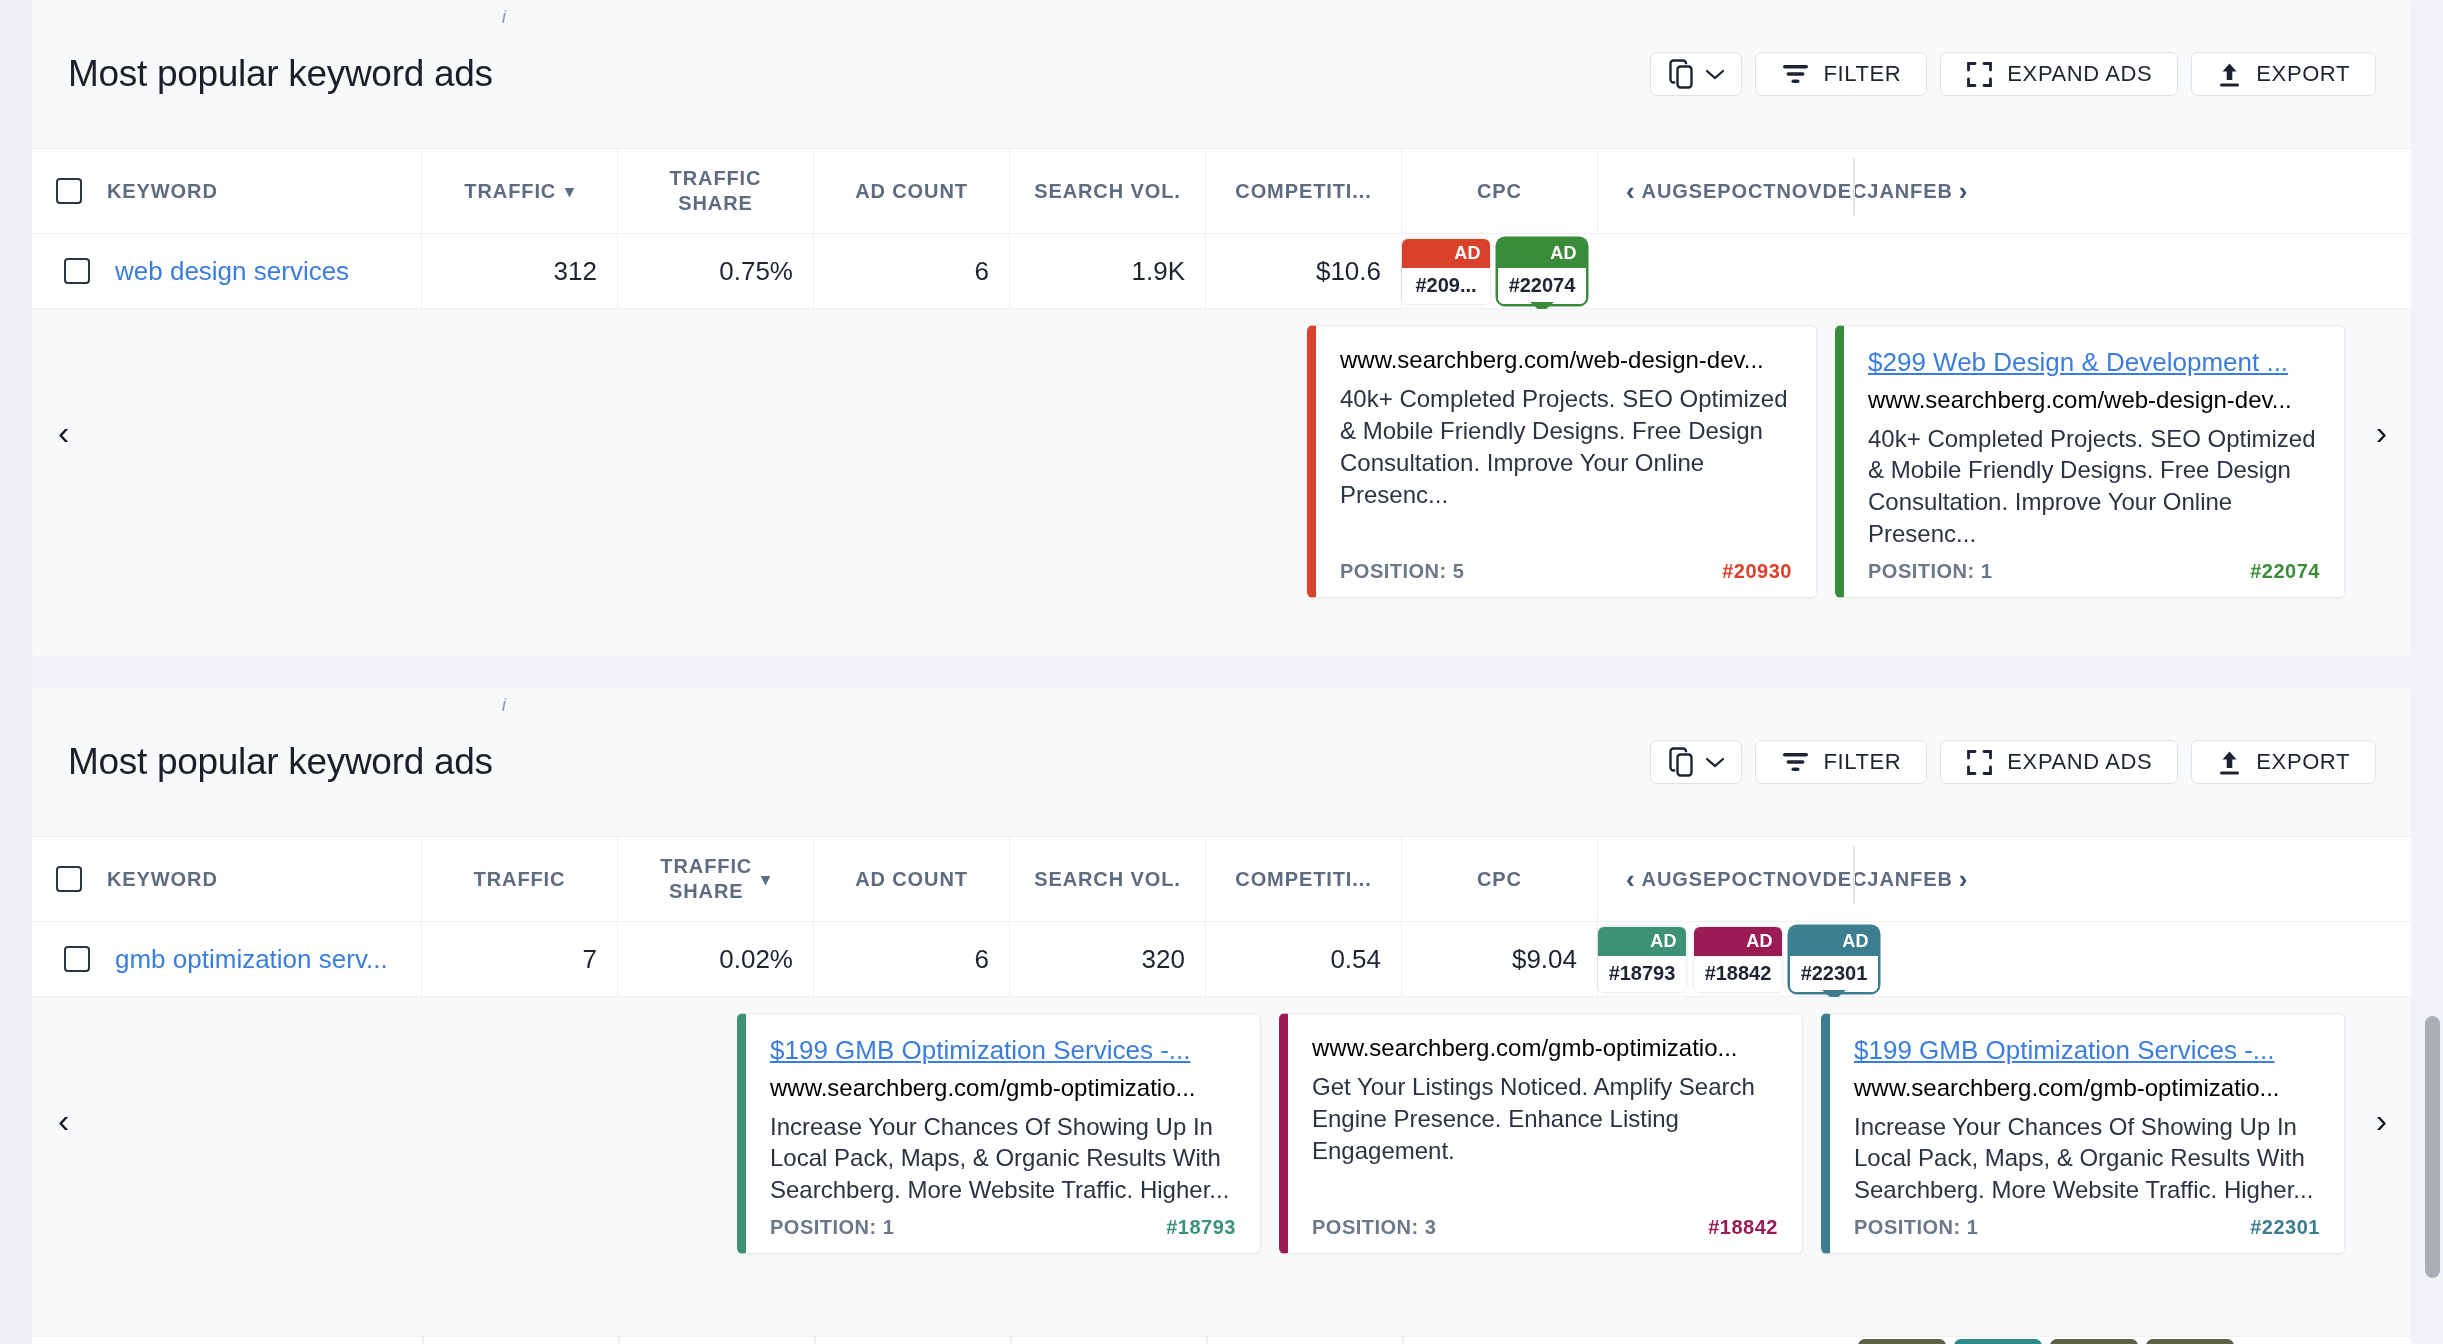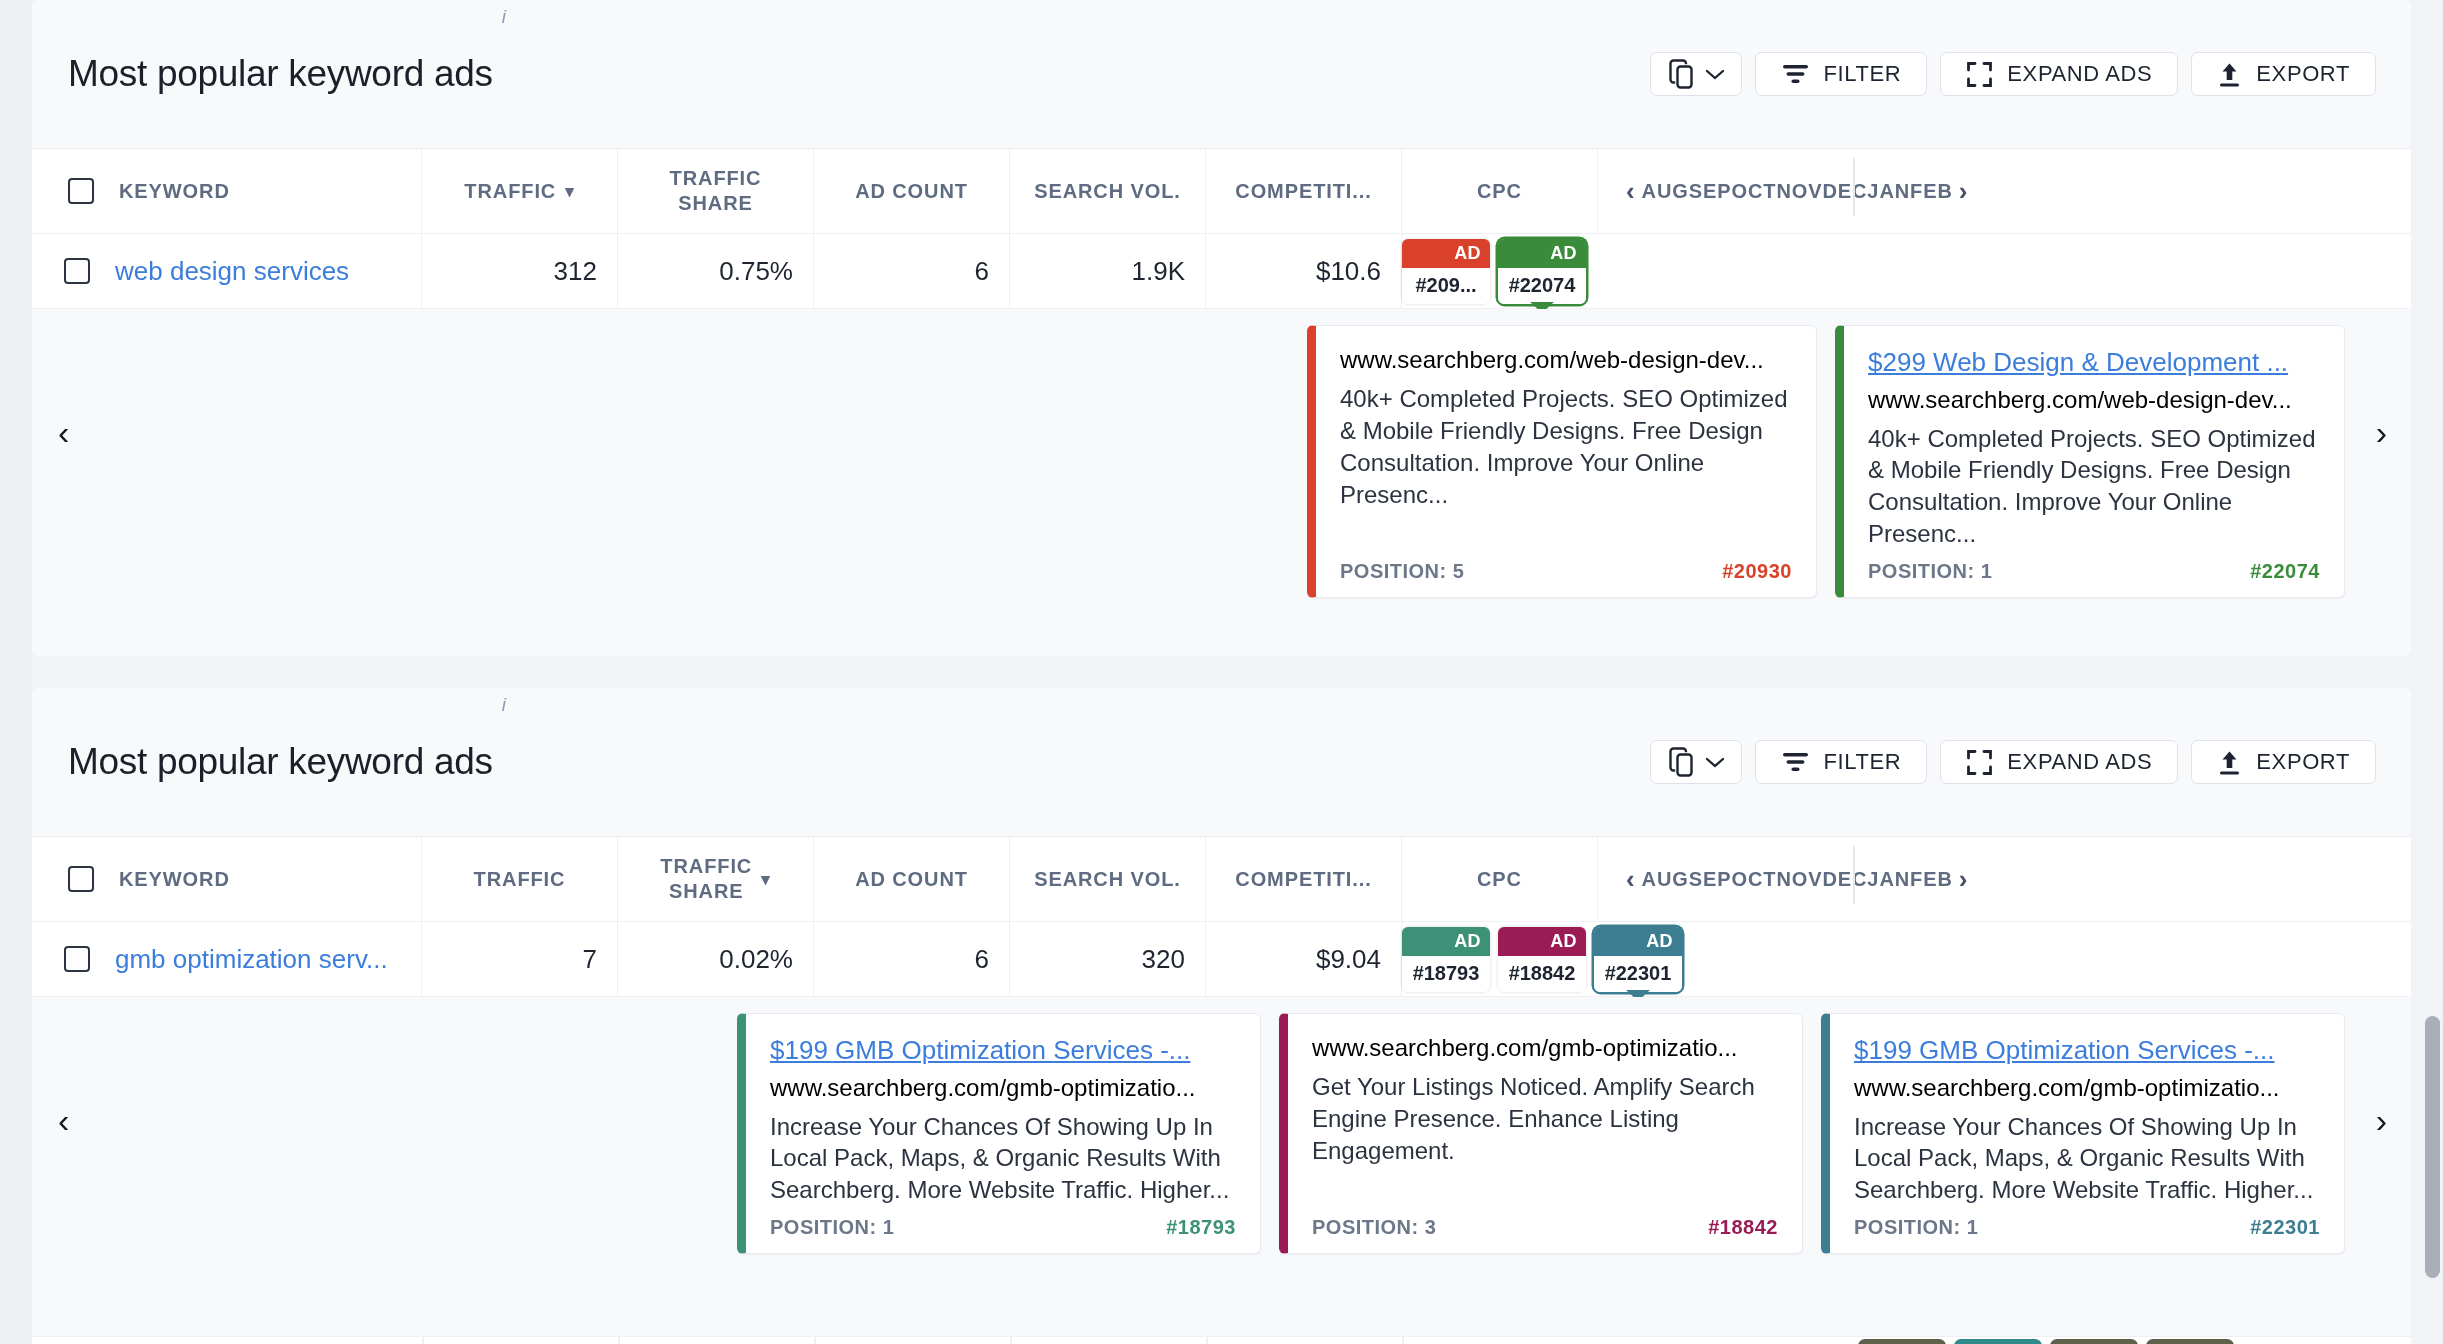--- a/index.html
+++ b/index.html
@@ -97,21 +97,21 @@
   .c-shr  { width: 196px; justify-content: flex-end; }
   .c-adc  { width: 196px; justify-content: flex-end; }
   .c-vol  { width: 196px; justify-content: flex-end; }
   .c-cmp  { width: 196px; justify-content: flex-end; }
   .c-cpc  { width: 196px; justify-content: flex-end; }
   .c-mon  { flex: 1; border-right: none; padding: 0; position: relative; }
 
   .th.c-traf, .th.c-shr, .th.c-adc, .th.c-vol, .th.c-cmp, .th.c-cpc {
     justify-content: center;
   }
-  .th.c-kw { padding-left: 36px; }
+  .th.c-kw { padding-left: 24px; }
   .td.c-kw { padding-left: 32px; gap: 25px; }
 
   .chk {
     width: 26px; height: 26px;
     border: 2.5px solid #2b3442;
     border-radius: 4px;
     background: #fff;
     flex: none;
     cursor: pointer;
   }
@@ -559,20 +559,21 @@
 
       <div class="tr">
         <div class="td c-kw">
           <span class="chk"></span>
           <a class="kw-link">gmb optimization serv...</a>
         </div>
         <div class="td c-traf">7</div>
         <div class="td c-shr">0.02%</div>
         <div class="td c-adc">6</div>
         <div class="td c-vol">320</div>
+        <div class="td c-cmp">0.54</div>
         <div class="td c-cpc">$9.04</div>
         <div class="td c-mon">
           <div class="badge-wrap">
             <div class="badge" style="color:#3d9177">
               <div class="b-top" style="background:#3d9177">AD</div>
               <div class="b-bot">#18793</div>
             </div>
             <div class="badge" style="color:#9b1b55">
               <div class="b-top" style="background:#9b1b55">AD</div>
               <div class="b-bot">#18842</div>

